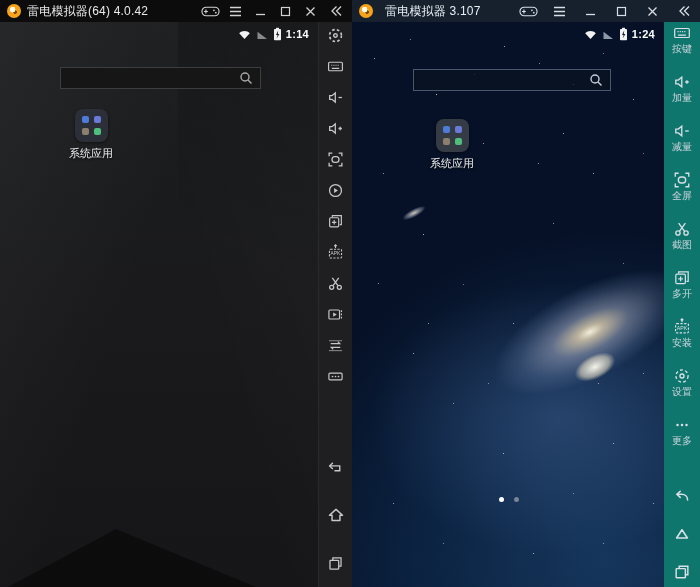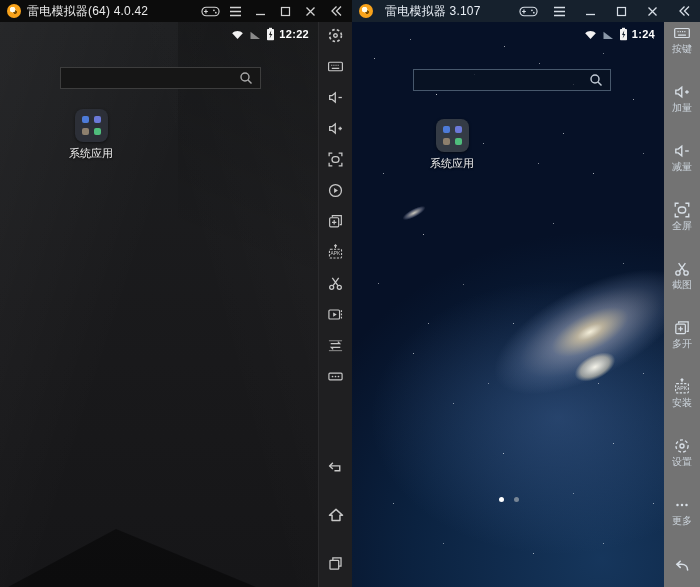--- a/index.html
+++ b/index.html
@@ -112,21 +112,21 @@
   .dot-inactive { background:#97a0a9; opacity:.75; }
 
   
   .sidebar { position:absolute; top:22px; bottom:0; right:0; display:flex; flex-direction:column; align-items:center; }
   #sidebar-left { width:34px; background:#1f1f21; padding:2px 0 13px; gap:9px; border-left:1px solid #2a2a2c; }
   .sb-btn { width:22px; height:22px; display:flex; align-items:center; justify-content:center; color:#c7c7c7; flex:0 0 auto; }
   .sb-btn svg { display:block; }
   .nav-group { margin-top:auto; display:flex; flex-direction:column; align-items:center; }
   #sidebar-left .nav-group { gap:26px; }
 
-  #sidebar-right { width:36px; background:#737373; padding:2px 0 4px; gap:29px; }
+  #sidebar-right { width:36px; background:#0f766e; padding:2px 0 4px; gap:19px; }
   .rs-item { display:flex; flex-direction:column; align-items:center; gap:2px; flex:0 0 auto; color:#d8dfe6; }
   .rs-label { font-size:10px; color:#ccd4dc; line-height:1; white-space:nowrap; }
   #sidebar-right .nav-group { gap:16px; color:#d8dfe6; }
   #sidebar-right .sb-btn { color:#d8dfe6; }
 </style>
 </head>
 <body>
 
 <div class="window" id="win-left">
 
@@ -178,21 +178,21 @@
         <path d="M1.2 5.2C4 2.4 9 2.4 11.8 5.2L6.5 11z" fill="#f2f2f2"></path>
       </svg>
       <svg width="13" height="12" viewBox="0 0 13 12">
         <path d="M1.5 11V3.8L11 11z" fill="#8a8a8a"></path>
       </svg>
       <svg width="9" height="14" viewBox="0 0 9 14">
         <rect x="3" y="0.8" width="3" height="1.6" fill="#f2f2f2"></rect>
         <rect x="1" y="2" width="7" height="11.2" rx="0.8" fill="#f2f2f2"></rect>
         <path d="M5.2 3.6L3 8h1.6l-1 3.4L6.4 7H4.8z" fill="#1a1a1a"></path>
       </svg>
-      <span class="time">12:22</span>
+      <span class="time">1:14</span>
     </div>
 
     <div class="searchbar">
       <input type="text" value="" style="">
       <span class="search-icon">
         <svg width="14" height="14" viewBox="0 0 14 14" fill="none" stroke="currentColor" stroke-width="1.4">
           <circle cx="6" cy="6" r="4"></circle>
           <path d="M9 9l3.5 3.5"></path>
         </svg>
       </span>

